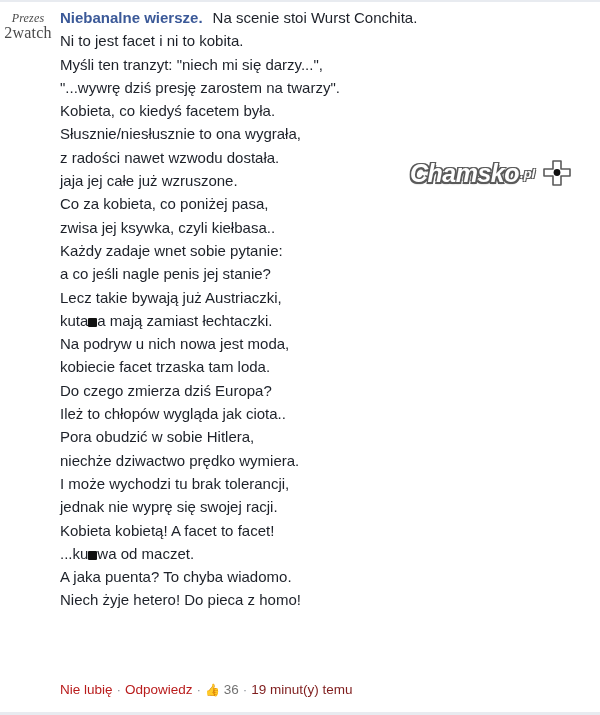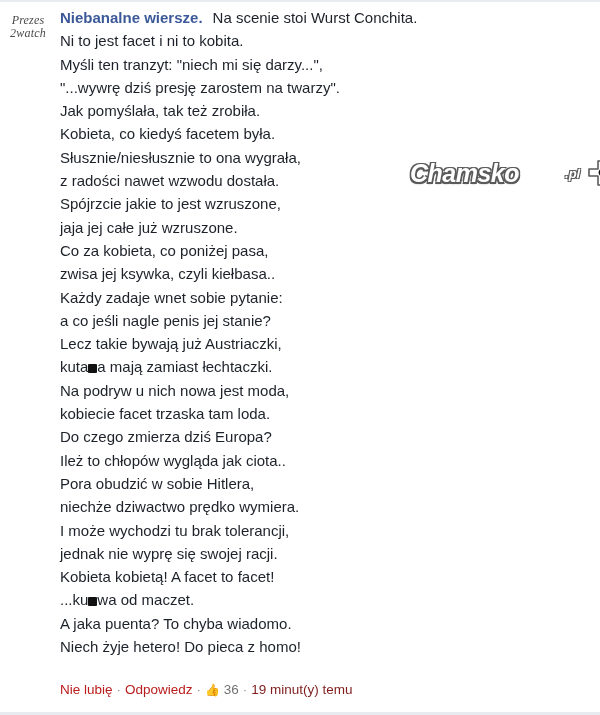--- a/index.html
+++ b/index.html
@@ -49,22 +49,21 @@
     line-height: 1.05;
     color: #4a4a4a;
     font-family: "Liberation Serif", serif;
   }
   .avatar .l1 {
     font-size: 12px;
     font-style: italic;
     letter-spacing: 0.2px;
   }
   .avatar .l2 {
-    font-size: 12px;
-    font-style: italic;
+    font-size: 16px;
     letter-spacing: 0.2px;
   }
 
   
   .comment {
     position: absolute;
     left: 60px;
     top: 6px;
     width: 530px;
     color: #1d2129;
@@ -150,21 +149,20 @@
     font-size: 13px;
     font-weight: bold;
     font-style: italic;
     color: #ffffff;
     margin-left: 1px;
     text-shadow:
       -1px -1px 0 #5a5a5a,
        1px -1px 0 #5a5a5a,
       -1px  1px 0 #5a5a5a,
        1px  1px 0 #5a5a5a;
-    padding-left: 45px;
   }
   .wm-mark {
     position: relative;
     width: 34px;
     height: 30px;
     margin-left: 5px;
   }
 </style>
 </head>
 <body>
@@ -178,25 +176,23 @@
     <span class="l2">2watch</span>
   </div>
 
   <div class="comment">
     <div class="first-line">
       <span class="author">Niebanalne wiersze.</span><span>Na scenie stoi Wurst Conchita.</span>
     </div>
     <div class="line">Ni to jest facet i ni to kobita.</div>
     <div class="line">Myśli ten tranzyt: "niech mi się darzy...",</div>
     <div class="line">"...wywrę dziś presję zarostem na twarzy".</div>
-    <div class="line">Jak pomyślała, tak też zrobiła.</div>
     <div class="line">Kobieta, co kiedyś facetem była.</div>
     <div class="line">Słusznie/niesłusznie to ona wygrała,</div>
     <div class="line">z radości nawet wzwodu dostała.</div>
-    <div class="line">Spójrzcie jakie to jest wzruszone,</div>
     <div class="line">jaja jej całe już wzruszone.</div>
     <div class="line">Co za kobieta, co poniżej pasa,</div>
     <div class="line">zwisa jej ksywka, czyli kiełbasa..</div>
     <div class="line">Każdy zadaje wnet sobie pytanie:</div>
     <div class="line">a co jeśli nagle penis jej stanie?</div>
     <div class="line">Lecz takie bywają już Austriaczki,</div>
     <div class="line"><span>kuta</span><span class="censor"></span><span>a mają zamiast łechtaczki.</span></div>
     <div class="line">Na podryw u nich nowa jest moda,</div>
     <div class="line">kobiecie facet trzaska tam loda.</div>
     <div class="line">Do czego zmierza dziś Europa?</div>

